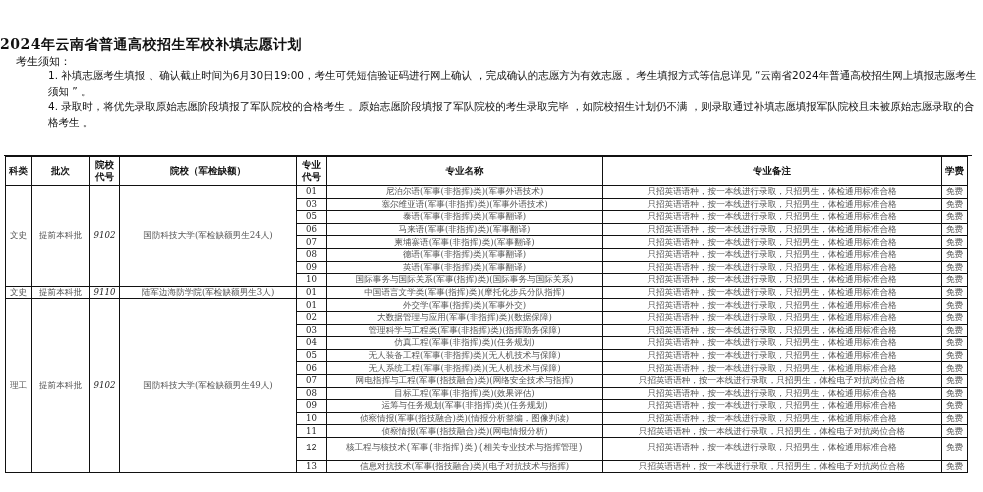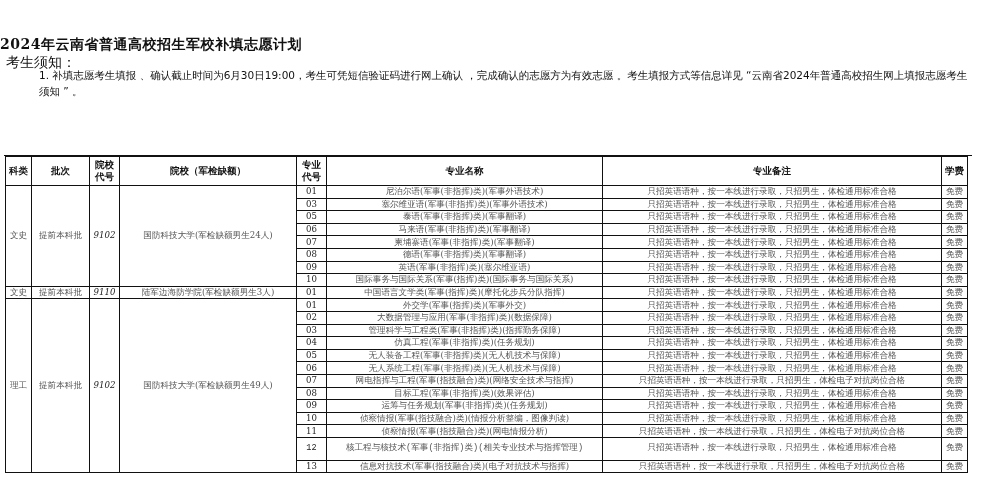--- a/index.html
+++ b/index.html
@@ -1,38 +1,39 @@
 <!DOCTYPE html>
 <html><head>
 <meta charset="utf-8">
 <style>
   html, body { margin:0; padding:0; background:#ffffff; }
   body { width:983px; height:492px; overflow:hidden; position:relative; color:#111; font-family:"DejaVu Sans", sans-serif; }
   .title { position:absolute; left:0; top:36px; width:983px; text-align:left; font-family:"DejaVu Serif", serif; font-weight:bold; font-size:14px; letter-spacing:0.5px; }
-  .notice-head { position:absolute; left:6px; top:54px; font-size:14px; }
-  .notice-list { position:absolute; left:39px; top:68px; width:930px; font-size:10.5px; line-height:15.5px; }
+  .notice-head { position:absolute; left:16px; top:54px; font-size:11px; }
+  .notice-list { position:absolute; left:48px; top:68px; width:930px; font-size:10.5px; line-height:15.5px; }
   .notice-item { margin:0; padding:0; }
   .hr { position:absolute; left:4px; top:155px; width:968px; height:0; border-top:1.6px solid #111; }
   table.plan { position:absolute; left:5px; top:156px; border-collapse:collapse; table-layout:fixed; font-family:"DejaVu Serif", serif; font-size:8.6px; color:#222; }
   table.plan th, table.plan td { border:1px solid #111; padding:0 2px; text-align:center; vertical-align:middle; white-space:nowrap; overflow:hidden; }
   table.plan th { font-family:"DejaVu Sans", sans-serif; font-weight:bold; font-size:9.5px; color:#111; height:28px; line-height:12px; }
   table.plan td { height:11.6px; line-height:11px; color:#555; }
   table.plan td.code { color:#222; font-weight:normal; }
   table.plan td.tall { height:22px;font-family:Liberation Mono, monospace; }
   table.plan td.cat, table.plan td.batch, table.plan td.school { color:#555;margin-left:40px; }
   table.plan td.scode { color:#222;font-style:italic; }
 </style>
 </head>
 <body>
 
 <div class="title">2024年云南省普通高校招生军校补填志愿计划</div>
 
 <div class="notice-head">考生须知：</div>
 <div class="notice-list">
   <p class="notice-item">1. 补填志愿考生填报 、确认截止时间为6月30日19:00，考生可凭短信验证码进行网上确认 ，完成确认的志愿方为有效志愿 。考生填报方式等信息详见 “云南省2024年普通高校招生网上填报志愿考生须知 ” 。</p>
+  <p class="notice-item">4. 录取时，将优先录取原始志愿阶段填报了军队院校的合格考生 。原始志愿阶段填报了军队院校的考生录取完毕 ，如院校招生计划仍不满 ，则录取通过补填志愿填报军队院校且未被原始志愿录取的合格考生 。</p>
 </div>
 
 <div class="hr"></div>
 
 <table class="plan">
   <colgroup>
     <col style="width:26px">
     <col style="width:58px">
     <col style="width:30px">
     <col style="width:177px">
@@ -89,21 +90,21 @@
         <td class="fee">免费</td>
       </tr>
       <tr>
         <td class="code">08</td>
         <td class="name">德语(军事(非指挥)类)(军事翻译)</td>
         <td class="remark">只招英语语种，按一本线进行录取，只招男生，体检通用标准合格</td>
         <td class="fee">免费</td>
       </tr>
       <tr>
         <td class="code">09</td>
-        <td class="name">英语(军事(非指挥)类)(塞尔维亚语)</td>
+        <td class="name">英语(军事(非指挥)类)(军事翻译)</td>
         <td class="remark">只招英语语种，按一本线进行录取，只招男生，体检通用标准合格</td>
         <td class="fee">免费</td>
       </tr>
       <tr>
         <td class="code">10</td>
         <td class="name">国际事务与国际关系(军事(指挥)类)(国际事务与国际关系)</td>
         <td class="remark">只招英语语种，按一本线进行录取，只招男生，体检通用标准合格</td>
         <td class="fee">免费</td>
       </tr>
       <tr>

